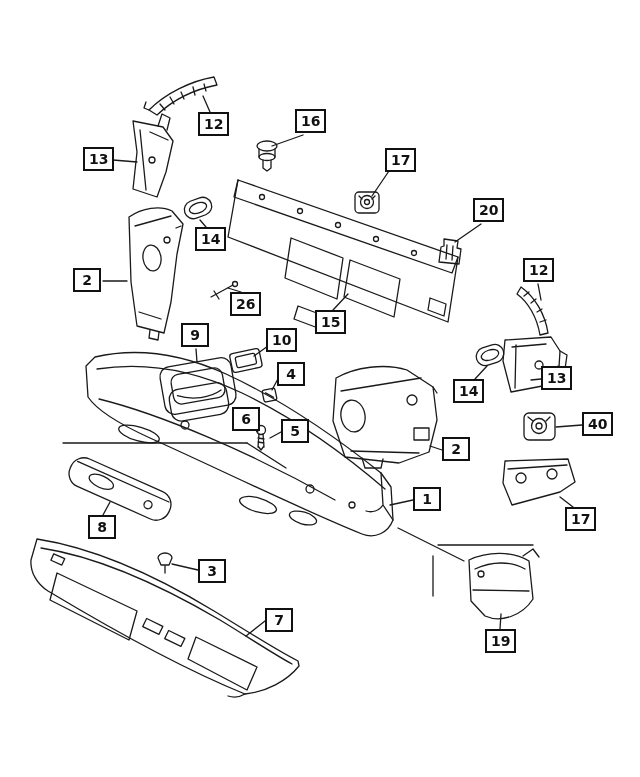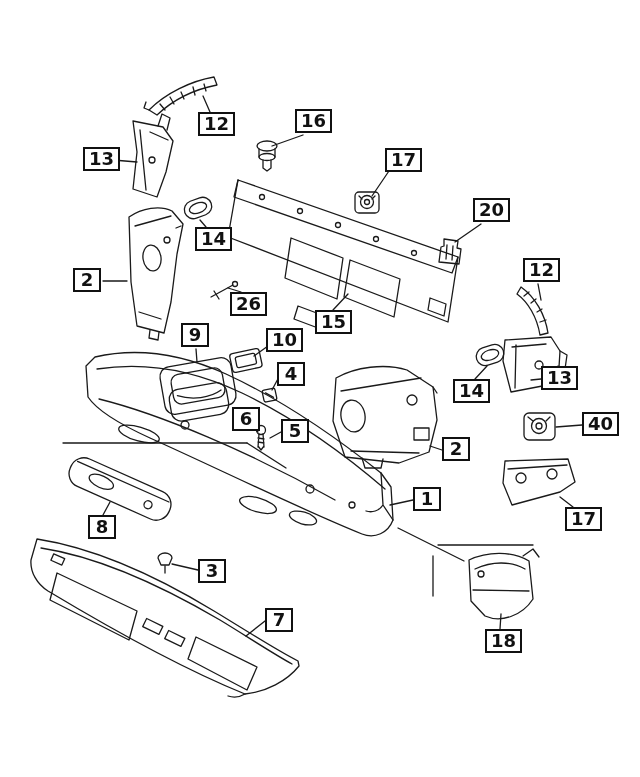--- a/index.html
+++ b/index.html
@@ -7,21 +7,21 @@
     position:relative;width:640px;height:777px;background:#fff;
     font-family:"DejaVu Sans","Liberation Sans",sans-serif;overflow:hidden;
   }
   .art{position:absolute;left:0;top:0;width:640px;height:777px;}
   .art path,.art rect,.art ellipse,.art circle,.art line,.art polyline{
     stroke:#1a1a1a;stroke-width:1.3;fill:none;stroke-linejoin:round;stroke-linecap:round;
   }
   .callout{
     position:absolute;box-sizing:border-box;min-width:28px;height:24px;
     border:2px solid #111;background:#fff;color:#111;
-    font-weight:bold;font-size:18px;line-height:20px;text-align:center;
+    font-weight:bold;font-size:14px;line-height:20px;text-align:center;
     padding:0 4px;z-index:2;
   }
 </style>
 </head>
 <body>
 
 <div class="stage">
 
   <svg class="art" viewBox="0 0 640 777">
 
@@ -247,15 +247,15 @@
   <div class="callout" style="left:541px;top:366px">13</div>
   <div class="callout" style="left:232px;top:407px">6</div>
   <div class="callout" style="left:281px;top:419px">5</div>
   <div class="callout" style="left:442px;top:437px">2</div>
   <div class="callout" style="left:582px;top:412px">40</div>
   <div class="callout" style="left:565px;top:507px">17</div>
   <div class="callout" style="left:413px;top:487px">1</div>
   <div class="callout" style="left:88px;top:515px">8</div>
   <div class="callout" style="left:198px;top:559px">3</div>
   <div class="callout" style="left:265px;top:608px">7</div>
-  <div class="callout" style="left:485px;top:629px">18</div>
+  <div class="callout" style="left:485px;top:629px">19</div>
 
 </div>
 
 </body></html>

